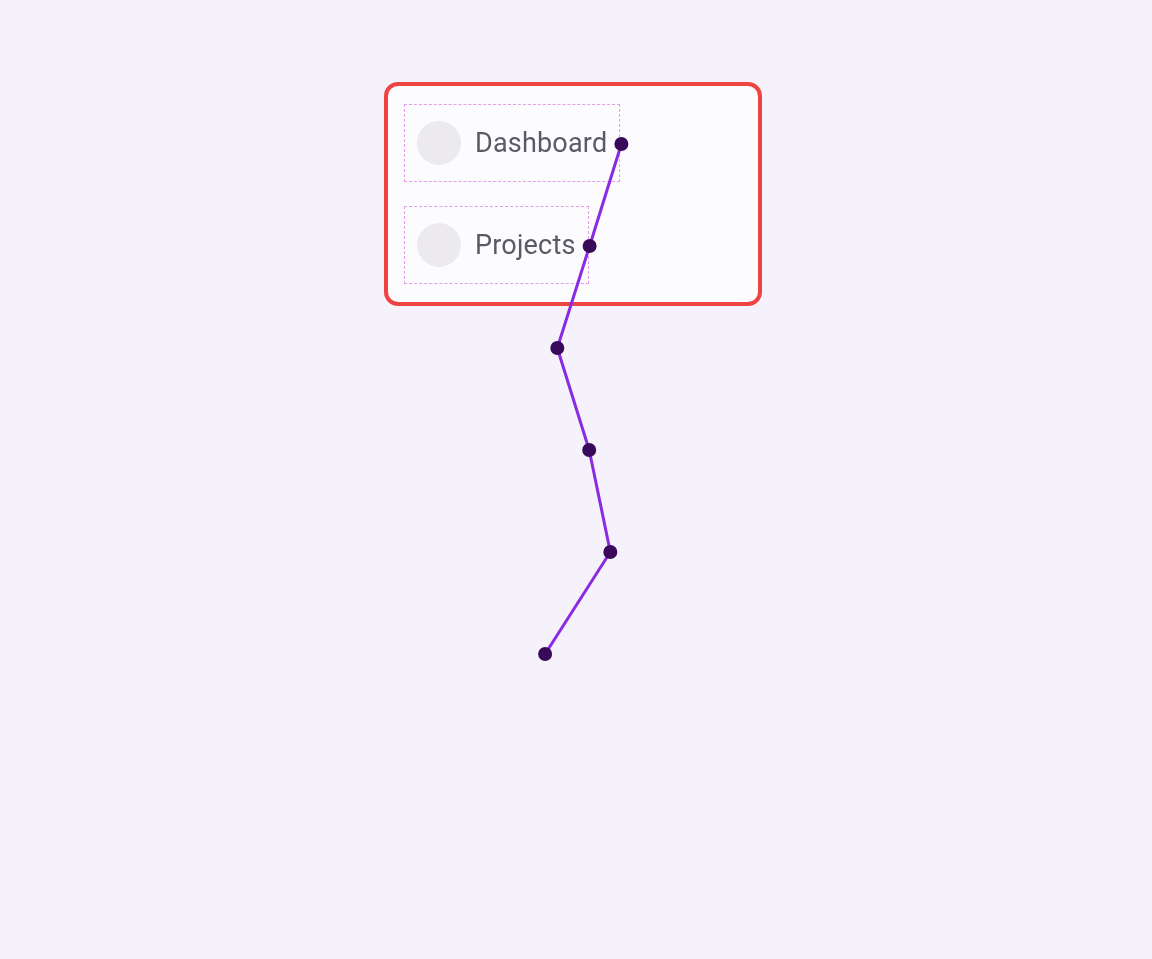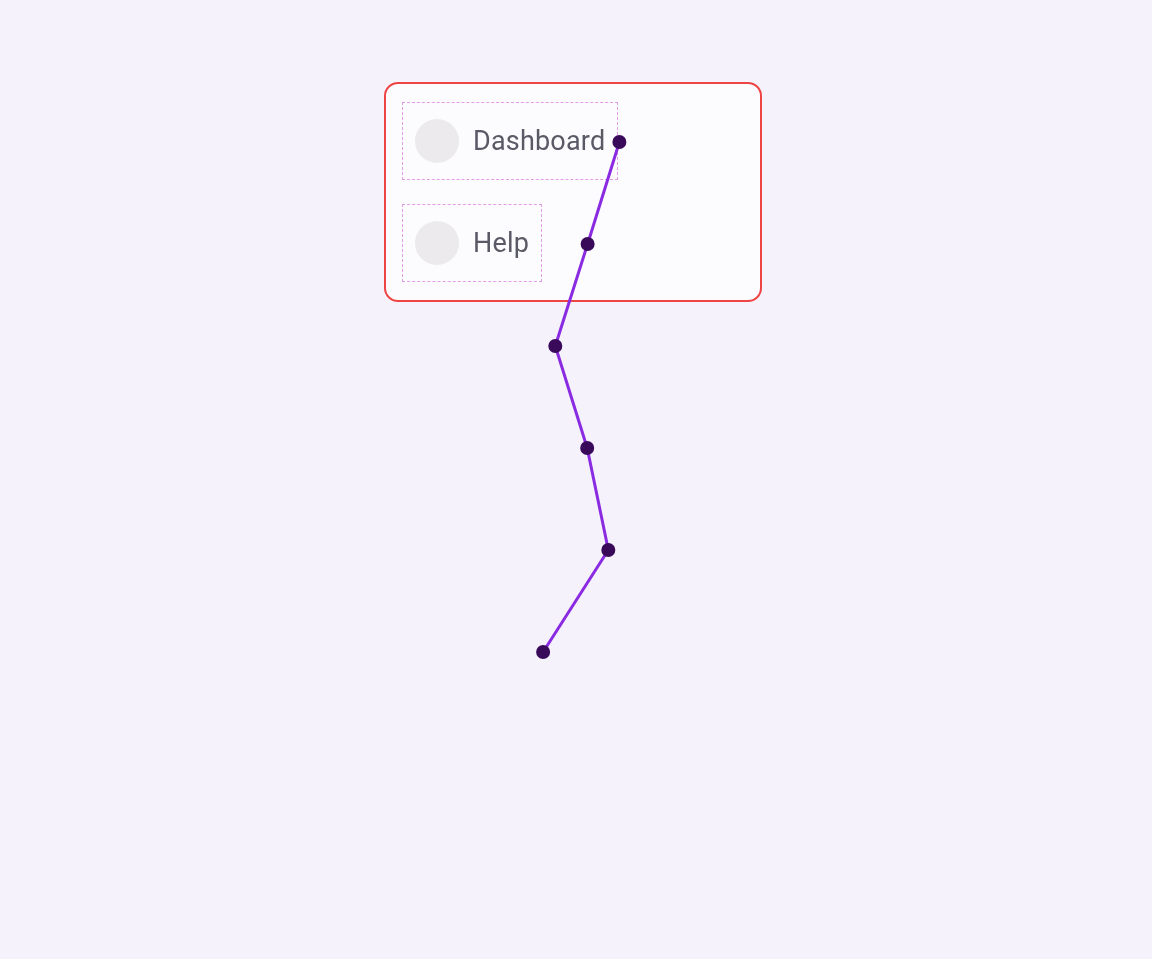--- a/index.html
+++ b/index.html
@@ -8,21 +8,21 @@
     background: #f6f2fc;
     font-family: -apple-system, BlinkMacSystemFont, "Segoe UI", Roboto, "Helvetica Neue", Arial, sans-serif;
     position: relative;
   }
   .card {
     position: absolute;
     left: 384px;
     top: 82px;
     width: 378px;
     background: #fcfbfe;
-    border: 2px solid #ef4444;
+    border: 4px solid #ef4444;
     border-radius: 14px;
     padding-top: 6px;
     padding-bottom: 6px;
   }
   .nav-item {
     position: relative;
     margin: 12px 16px;
     border: 1.5px dashed #e39ce6;
     padding: 16px 12px;
     display: inline-flex;
@@ -52,21 +52,21 @@
 </head>
 <body>
 
 <div class="card">
   <div class="nav-item">
     <span class="icon-placeholder"></span>
     <span class="nav-label">Dashboard</span>
   </div>
   <div class="nav-item">
     <span class="icon-placeholder"></span>
-    <span class="nav-label">Help</span>
+    <span class="nav-label">Projects</span>
   </div>
 
   <svg class="overlay" width="378" height="626">
       <polyline points="233.390625,58 201.609375,160 169.296875,262 201.1875,364 222.328125,466 157.109375,568" fill="none" stroke="#8a2be2" stroke-width="3" stroke-linecap="round" stroke-linejoin="round"></polyline>
       <circle cx="233.390625" cy="58" r="7" fill="#3a0a5a"></circle>
       <circle cx="201.609375" cy="160" r="7" fill="#3a0a5a"></circle>
       <circle cx="169.296875" cy="262" r="7" fill="#3a0a5a"></circle>
       <circle cx="201.1875" cy="364" r="7" fill="#3a0a5a"></circle>
       <circle cx="222.328125" cy="466" r="7" fill="#3a0a5a"></circle>
       <circle cx="157.109375" cy="568" r="7" fill="#3a0a5a"></circle>

